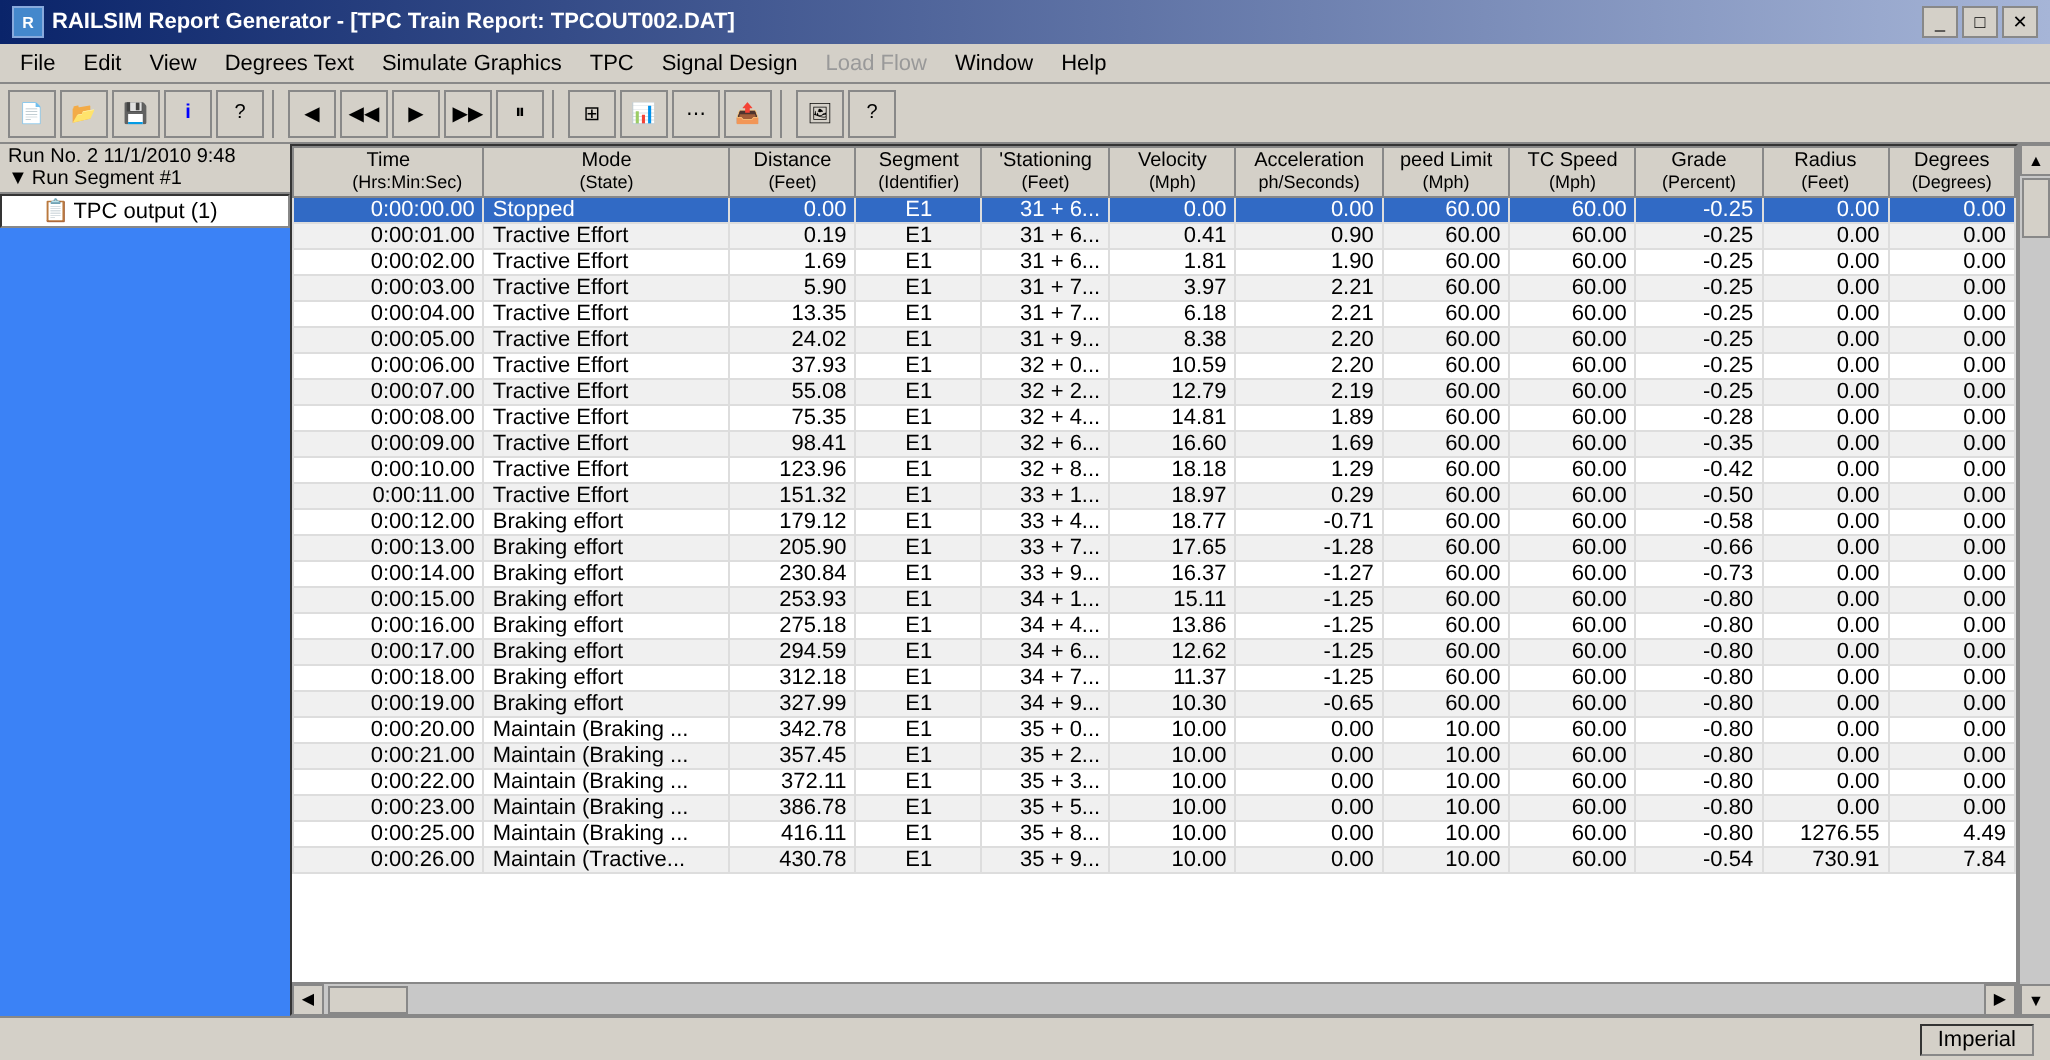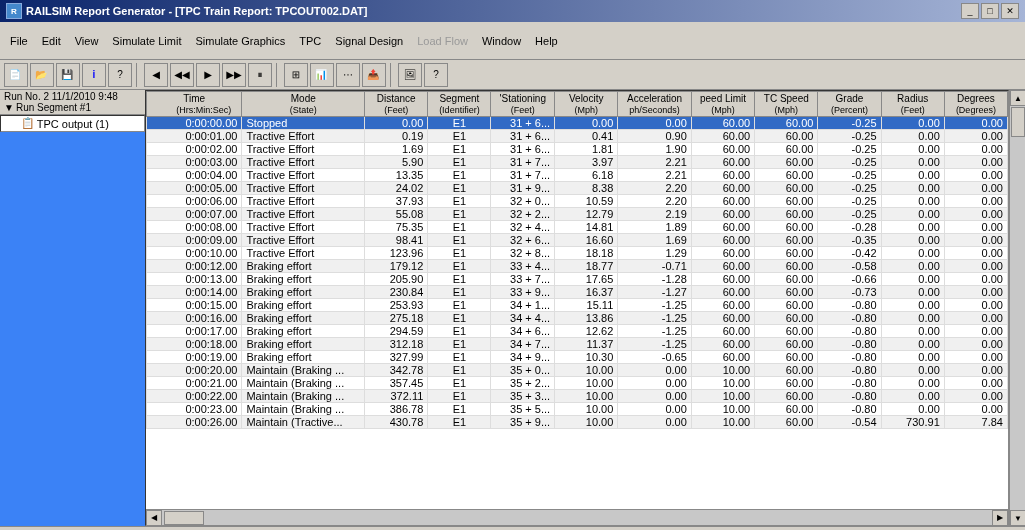--- a/index.html
+++ b/index.html
@@ -58,21 +58,21 @@
     }
 
     
     .menu-bar {
       background: #d4d0c8;
       border-bottom: 1px solid #888;
       padding: 2px 4px;
       display: flex;
       align-items: center;
       gap: 2px;
-      height: 38px;
+      height: 20px;
     }
     .menu-item {
       padding: 1px 6px;
       cursor: pointer;
       font-size: 11px;
       color: #000;
     }
     .menu-item.disabled {
       color: #999;
       cursor: default;
@@ -246,21 +246,21 @@
     <button class="title-btn">_</button>
     <button class="title-btn">□</button>
     <button class="title-btn">✕</button>
   </div>
 </div>
 
 <div class="menu-bar">
   <span class="menu-item">File</span>
   <span class="menu-item">Edit</span>
   <span class="menu-item">View</span>
-  <span class="menu-item">Simulate Limit</span>
+  <span class="menu-item">Degrees Text</span>
   <span class="menu-item">Simulate Graphics</span>
   <span class="menu-item">TPC</span>
   <span class="menu-item">Signal Design</span>
   <span class="menu-item disabled">Load Flow</span>
   <span class="menu-item">Window</span>
   <span class="menu-item">Help</span>
 </div>
 
 <div class="toolbar">
   <button class="tool-btn" title="New">📄</button>
@@ -470,20 +470,34 @@
               <td>32 + 8...</td>
               <td>18.18</td>
               <td>1.29</td>
               <td>60.00</td>
               <td>60.00</td>
               <td>-0.42</td>
               <td>0.00</td>
               <td>0.00</td>
             </tr>
             <tr>
+              <td>0:00:11.00</td>
+              <td style="text-align: left;">Tractive Effort</td>
+              <td>151.32</td>
+              <td style="text-align: center;">E1</td>
+              <td>33 + 1...</td>
+              <td>18.97</td>
+              <td>0.29</td>
+              <td>60.00</td>
+              <td>60.00</td>
+              <td>-0.50</td>
+              <td>0.00</td>
+              <td>0.00</td>
+            </tr>
+            <tr>
               <td>0:00:12.00</td>
               <td style="text-align: left;">Braking effort</td>
               <td>179.12</td>
               <td style="text-align: center;">E1</td>
               <td>33 + 4...</td>
               <td>18.77</td>
               <td>-0.71</td>
               <td>60.00</td>
               <td>60.00</td>
               <td>-0.58</td>
@@ -636,20 +650,34 @@
               <td>386.78</td>
               <td style="text-align: center;">E1</td>
               <td>35 + 5...</td>
               <td>10.00</td>
               <td>0.00</td>
               <td>10.00</td>
               <td>60.00</td>
               <td>-0.80</td>
               <td>0.00</td>
               <td>0.00</td>
+            </tr>
+            <tr>
+              <td>0:00:25.00</td>
+              <td style="text-align: left;">Maintain (Braking ...</td>
+              <td>416.11</td>
+              <td style="text-align: center;">E1</td>
+              <td>35 + 8...</td>
+              <td>10.00</td>
+              <td>0.00</td>
+              <td>10.00</td>
+              <td>60.00</td>
+              <td>-0.80</td>
+              <td>1276.55</td>
+              <td>4.49</td>
             </tr>
             <tr>
               <td>0:00:26.00</td>
               <td style="text-align: left;">Maintain (Tractive...</td>
               <td>430.78</td>
               <td style="text-align: center;">E1</td>
               <td>35 + 9...</td>
               <td>10.00</td>
               <td>0.00</td>
               <td>10.00</td>

